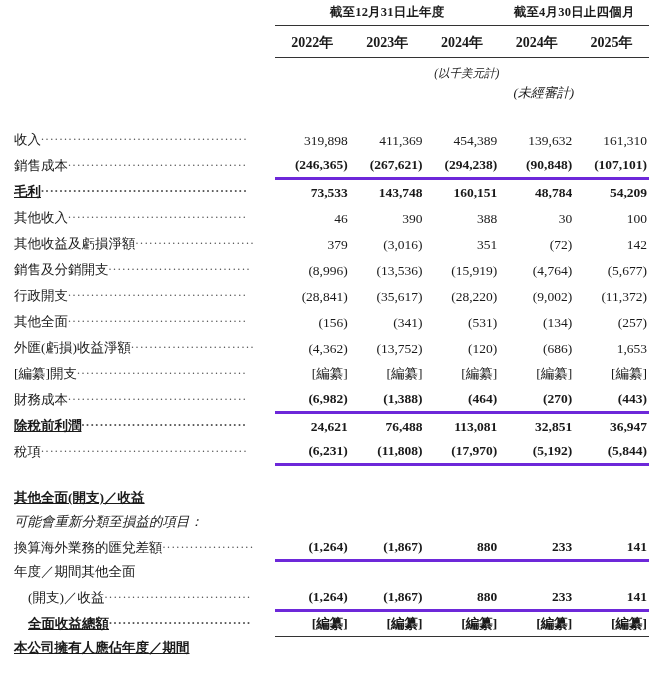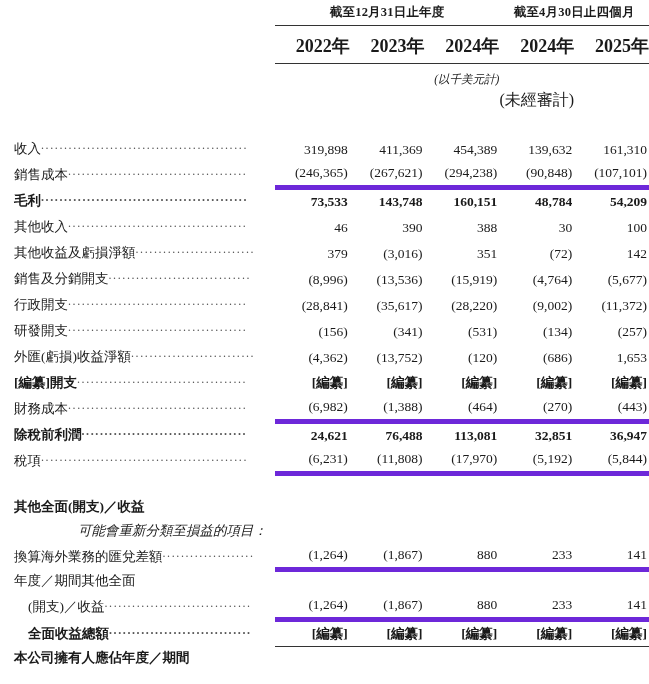--- a/index.html
+++ b/index.html
@@ -42,42 +42,43 @@
     vertical-align: bottom;
     letter-spacing: .2px;
   }
   .hdr-group .rule-under {
     display: block;
     height: 1px;
     background: #333;
     margin-top: 4px;
   }
   .hdr-year {
-    text-align: right;
-    font-size: 18px;
+    text-align: center;
+    font-size: 14px;
     font-weight: bold;
     padding: 5px 0 4px 0;
     position: relative;
   }
   .hdr-year .yr { display: block; }
   .hdr-year .rule-under2 {
     display: block;
     height: 1px;
     background: #333;
     margin-top: 5px;
   }
   .hdr-note {
     font-size: 11.5px;
     font-style: italic;
     text-align: right;
     padding: 3px 0 1px 0;
     height: 20px;
   }
   .hdr-note2 {
-    font-size: 16px;
+    font-size: 13px;
+    font-style: italic;
     text-align: right;
     padding: 2px 0 2px 0;
     height: 22px;
   }
 
   
   td.label {
     font-size: 13.5px;
     padding: 3px 8px 3px 14px;
     white-space: nowrap;
@@ -95,33 +96,33 @@
   }
   td.num {
     font-size: 13.5px;
     text-align: right;
     padding: 3px 2px 3px 4px;
     white-space: nowrap;
     vertical-align: bottom;
     font-variant-numeric: lining-nums;
   }
   tr.bold td { font-weight: bold; }
-  tr.bold td.label { font-weight: bold; }
-  td.num.rule-bot { border-bottom: 5px solid #6d28d9; padding-bottom: 4px; }
+  tr.bold td.label { font-weight: bold; text-decoration: underline; }
+  td.num.rule-bot { border-bottom: 3px solid #6d28d9; padding-bottom: 4px; font-weight: bold; }
   td.num.rule-topbot {
     border-top: 1px solid #333;
     border-bottom: 1px solid #333;
   }
   tr.spacer-lg td { height: 22px; padding: 0; font-size: 0; line-height: 0; }
 
-  td.label.italic { font-style: italic; text-align: right; }
+  td.label.italic { font-style: italic; }
   td.label.indent { padding-left: 28px; }
   td.label.nolead { }
 
-  .bracket { font-weight: bold; }
+  .bracket { font-weight: normal; }
 
   .hdr-empty { padding: 0; }
 </style>
 </head>
 <body>
 
 <div class="sheet">
   <table class="fin">
     <colgroup>
       <col class="c-label">
@@ -265,21 +266,21 @@
         </td>
         <td class="num">(28,841)</td>
         <td class="num">(35,617)</td>
         <td class="num">(28,220)</td>
         <td class="num">(9,002)</td>
         <td class="num">(11,372)</td>
       </tr>
 
       <tr>
         <td class="label">
-          <span>研發開支</span><span class="lead">.......................................</span>
+          <span>其他全面</span><span class="lead">.......................................</span>
         </td>
         <td class="num">(156)</td>
         <td class="num">(341)</td>
         <td class="num">(531)</td>
         <td class="num">(134)</td>
         <td class="num">(257)</td>
       </tr>
 
       <tr>
         <td class="label">

